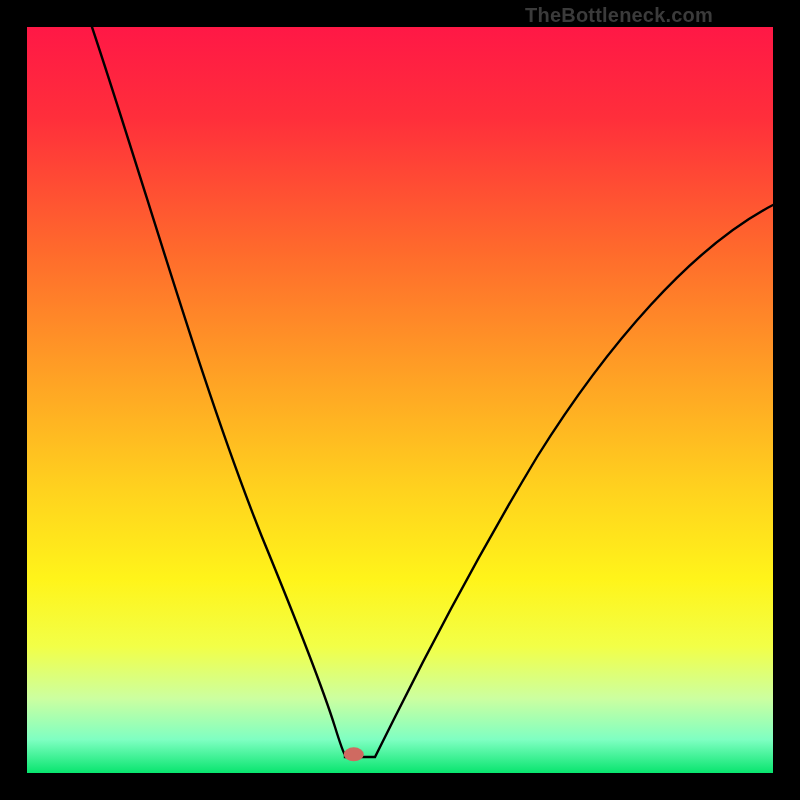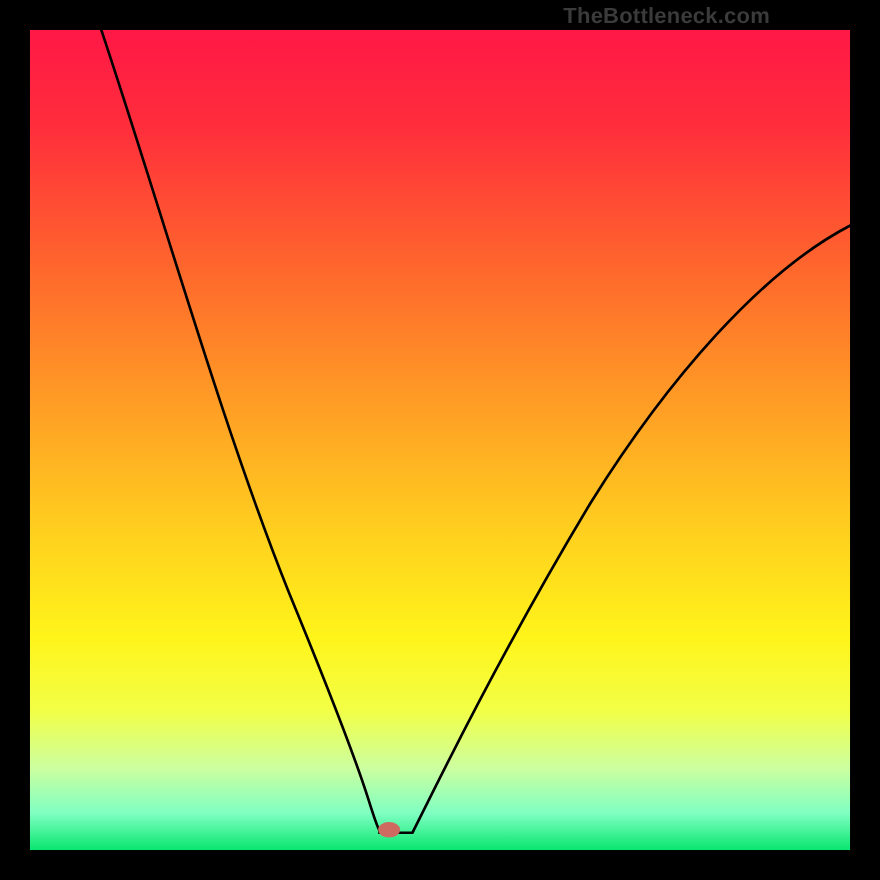--- a/index.html
+++ b/index.html
@@ -9,20 +9,21 @@
     height: 800px;
     background: #000;
     overflow: hidden;
     font-family: Arial, Helvetica, sans-serif;
   }
   .stage {
     position: relative;
     width: 712px;
     height: 800px;
     background: #000;
+    padding-left: 13px;
   }
   .watermark {
     position: absolute;
     top: 4px;
     right: 12px;
     color: #3b3b3b;
     font-size: 20px;
     font-weight: 600;
     letter-spacing: 0.2px;
     z-index: 20;

